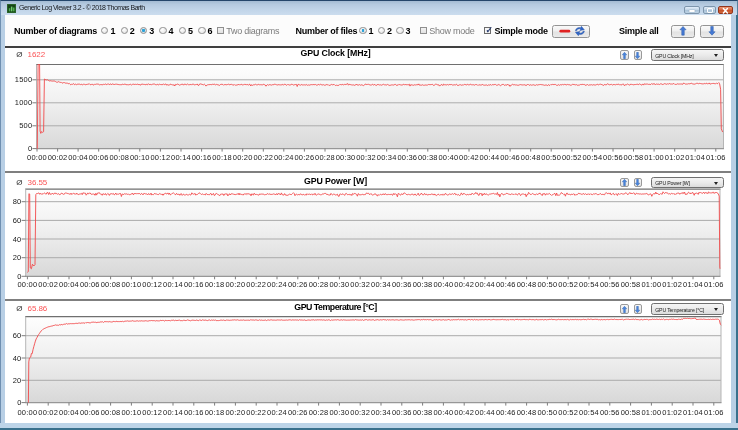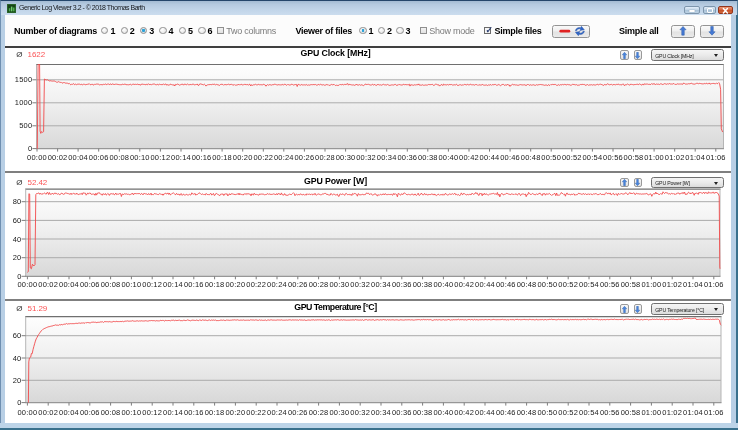--- a/index.html
+++ b/index.html
@@ -96,32 +96,32 @@
         <div class="tb" style="left:124.8px">2</div>
       <div class="radio sel" style="left:135px"></div>
         <div class="tb" style="left:144.2px">3</div>
       <div class="radio" style="left:154.4px"></div>
         <div class="tb" style="left:163.6px">4</div>
       <div class="radio" style="left:173.9px"></div>
         <div class="tb" style="left:183px">5</div>
       <div class="radio" style="left:193.4px"></div>
         <div class="tb" style="left:202.4px">6</div>
       <div class="cbx" style="left:211.5px"></div>
-        <div class="tgray" style="left:221.3px">Two columns</div>
-      <div class="tb" style="left:290.5px">Viewer of files</div>
+        <div class="tgray" style="left:221.3px">Two diagrams</div>
+      <div class="tb" style="left:290.5px">Number of files</div>
       <div class="radio sel" style="left:354.4px"></div>
         <div class="tb" style="left:363.6px">1</div>
       <div class="radio" style="left:372.9px"></div>
         <div class="tb" style="left:382.1px">2</div>
       <div class="radio" style="left:391.4px"></div>
         <div class="tb" style="left:400.6px">3</div>
       <div class="cbx" style="left:414.5px"></div>
         <div class="tgray" style="left:424.3px">Show mode</div>
       <div class="cbx chk" style="left:479px"></div>
-        <div class="tb" style="left:489.5px">Simple files</div>
+        <div class="tb" style="left:489.5px">Simple mode</div>
       <div class="btn" style="left:547px; width:37.5px">
         <svg width="36" height="12" viewBox="0 0 36 12" style="display:block">
           <rect x="6.5" y="4.8" width="11" height="2.7" rx="1.35" fill="#e02222"></rect>
           <path d="M22.6,5.8 C23.0,3.4 25.6,1.9 28.0,2.7 L28.8,1.2 L31.8,4.8 L27.2,5.6 L28.1,4.0 C26.5,3.5 24.4,4.2 24.0,5.8 Z" fill="#2f66c8" stroke="#234e9e" stroke-width="0.4"></path>
           <path d="M31.9,6.2 C31.5,8.6 28.9,10.1 26.5,9.3 L25.7,10.8 L22.7,7.2 L27.3,6.4 L26.4,8.0 C28.0,8.5 30.1,7.8 30.5,6.2 Z" fill="#2f66c8" stroke="#234e9e" stroke-width="0.4"></path>
         </svg>
       </div>
       <div class="tb" style="left:614px">Simple all</div>
       <div class="btn" style="left:665.5px; width:24px">
           <svg width="8" height="9.6" viewBox="0 0 9 10.8" style="display:block">
@@ -151,40 +151,40 @@
             <path d="M2.5,6.7 L4.7,4.2 L3.35,4.2 L3.35,0.3 L1.65,0.3 L1.65,4.2 L0.3,4.2 Z" fill="#4a86dd" stroke="#2f62b4" stroke-width="0.45"></path>
           </svg>
         </div>
 <div class="combo">
           <span>GPU Clock [MHz]</span>
           <i></i>
         </div>
 </div>
 <div class="phdr" style="top:161.5px">
 <span class="avg-sym">Ø</span>
-        <span class="avg-val">52.42</span>
+        <span class="avg-val">36.55</span>
 <div class="ptitle">GPU Power [W]</div>
 <div class="sbtn" style="left:615.3px">
           <svg width="5" height="7" viewBox="0 0 5 7">
             <path d="M2.5,0.3 L4.7,2.8 L3.35,2.8 L3.35,6.7 L1.65,6.7 L1.65,2.8 L0.3,2.8 Z" fill="#4a86dd" stroke="#2f62b4" stroke-width="0.45"></path>
           </svg>
         </div>
 <div class="sbtn" style="left:628.5px">
           <svg width="5" height="7" viewBox="0 0 5 7">
             <path d="M2.5,6.7 L4.7,4.2 L3.35,4.2 L3.35,0.3 L1.65,0.3 L1.65,4.2 L0.3,4.2 Z" fill="#4a86dd" stroke="#2f62b4" stroke-width="0.45"></path>
           </svg>
         </div>
 <div class="combo">
           <span>GPU Power [W]</span>
           <i></i>
         </div>
 </div>
 <div class="phdr" style="top:288.2px">
 <span class="avg-sym">Ø</span>
-        <span class="avg-val">51.29</span>
+        <span class="avg-val">65.86</span>
 <div class="ptitle"><span style="letter-spacing:-0.5px">GPU Temperature [°C]</span></div>
 <div class="sbtn" style="left:615.3px">
           <svg width="5" height="7" viewBox="0 0 5 7">
             <path d="M2.5,0.3 L4.7,2.8 L3.35,2.8 L3.35,6.7 L1.65,6.7 L1.65,2.8 L0.3,2.8 Z" fill="#4a86dd" stroke="#2f62b4" stroke-width="0.45"></path>
           </svg>
         </div>
 <div class="sbtn" style="left:628.5px">
           <svg width="5" height="7" viewBox="0 0 5 7">
             <path d="M2.5,6.7 L4.7,4.2 L3.35,4.2 L3.35,0.3 L1.65,0.3 L1.65,4.2 L0.3,4.2 Z" fill="#4a86dd" stroke="#2f62b4" stroke-width="0.45"></path>
           </svg>

